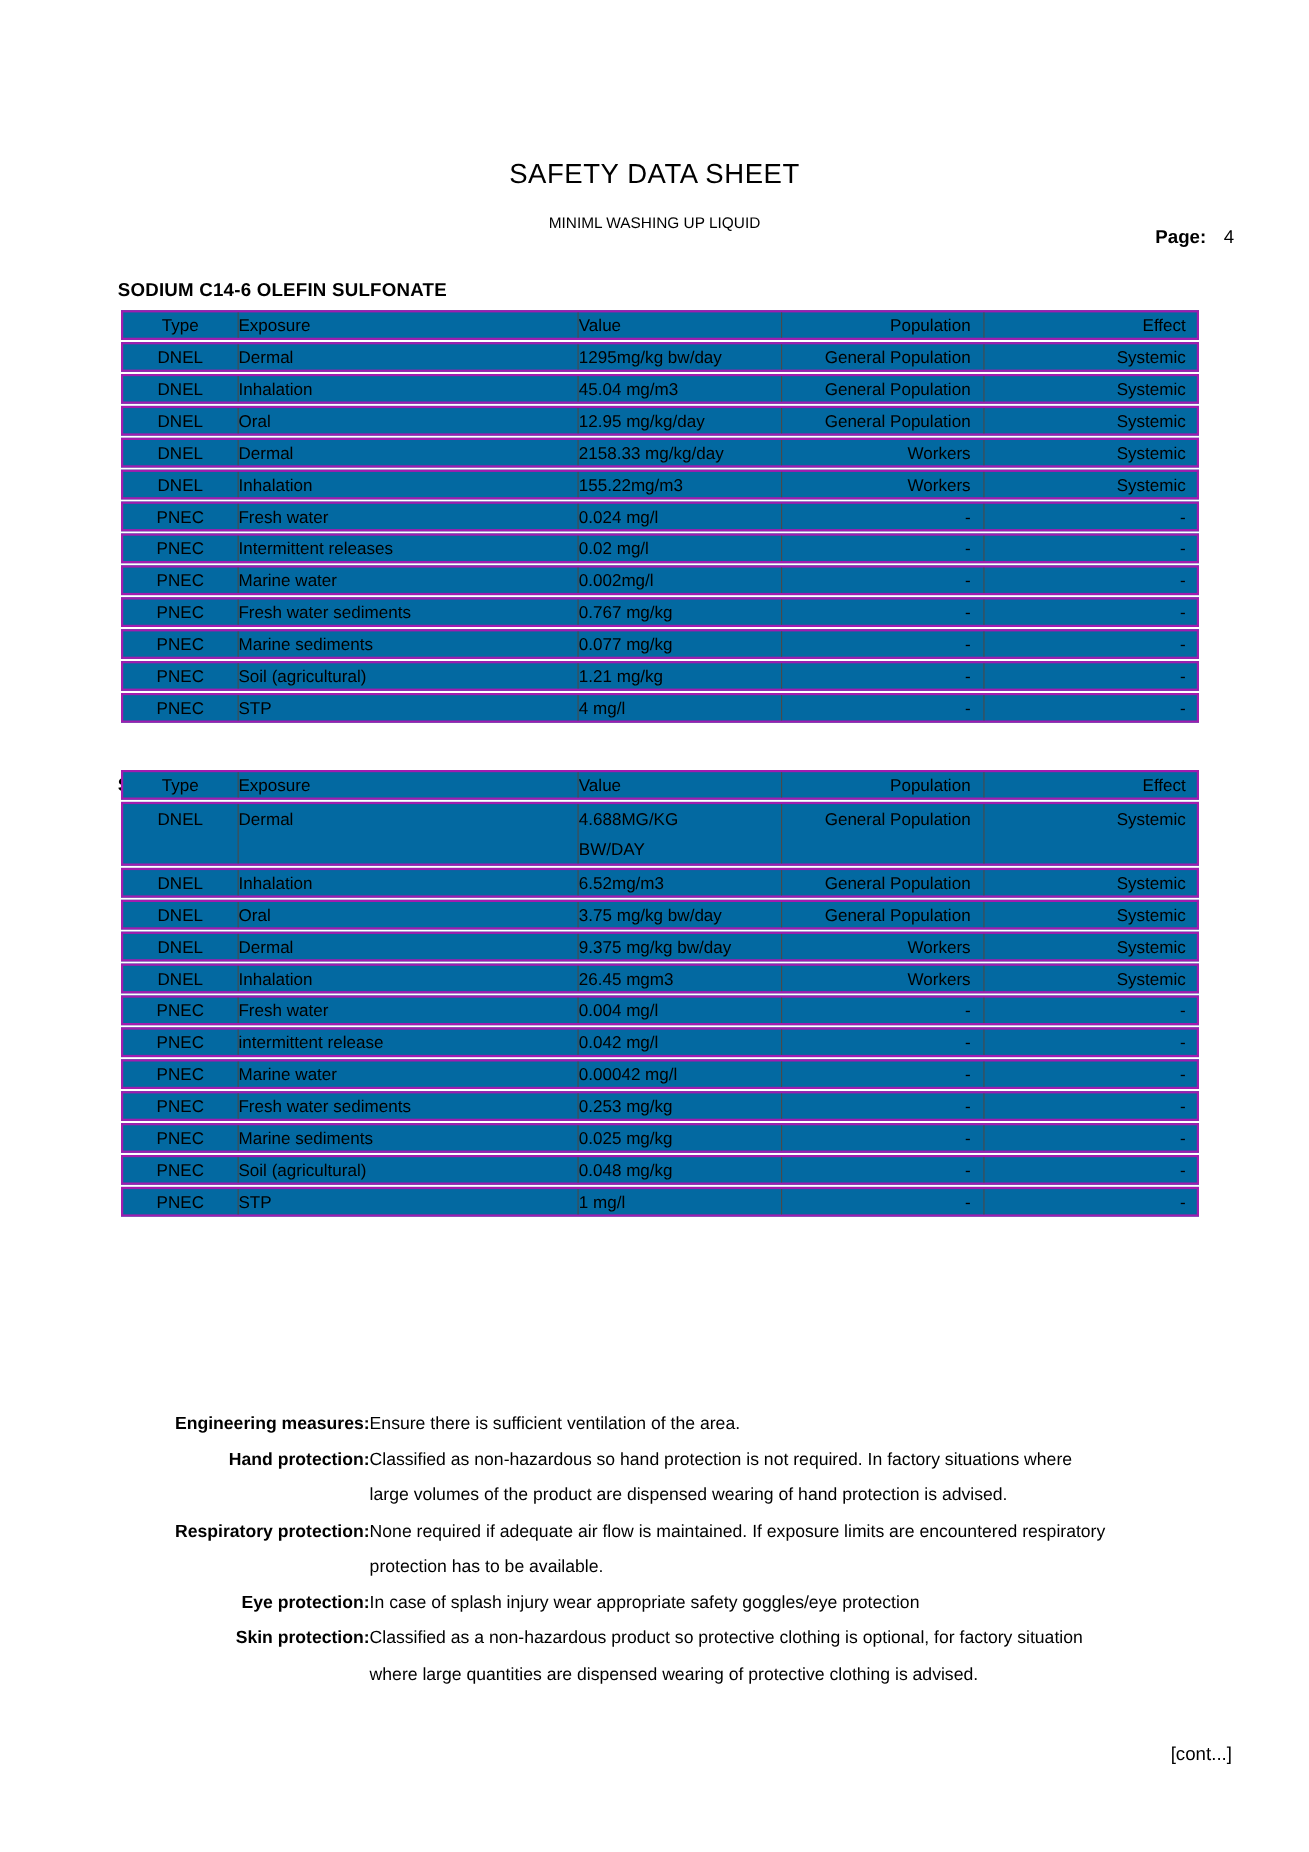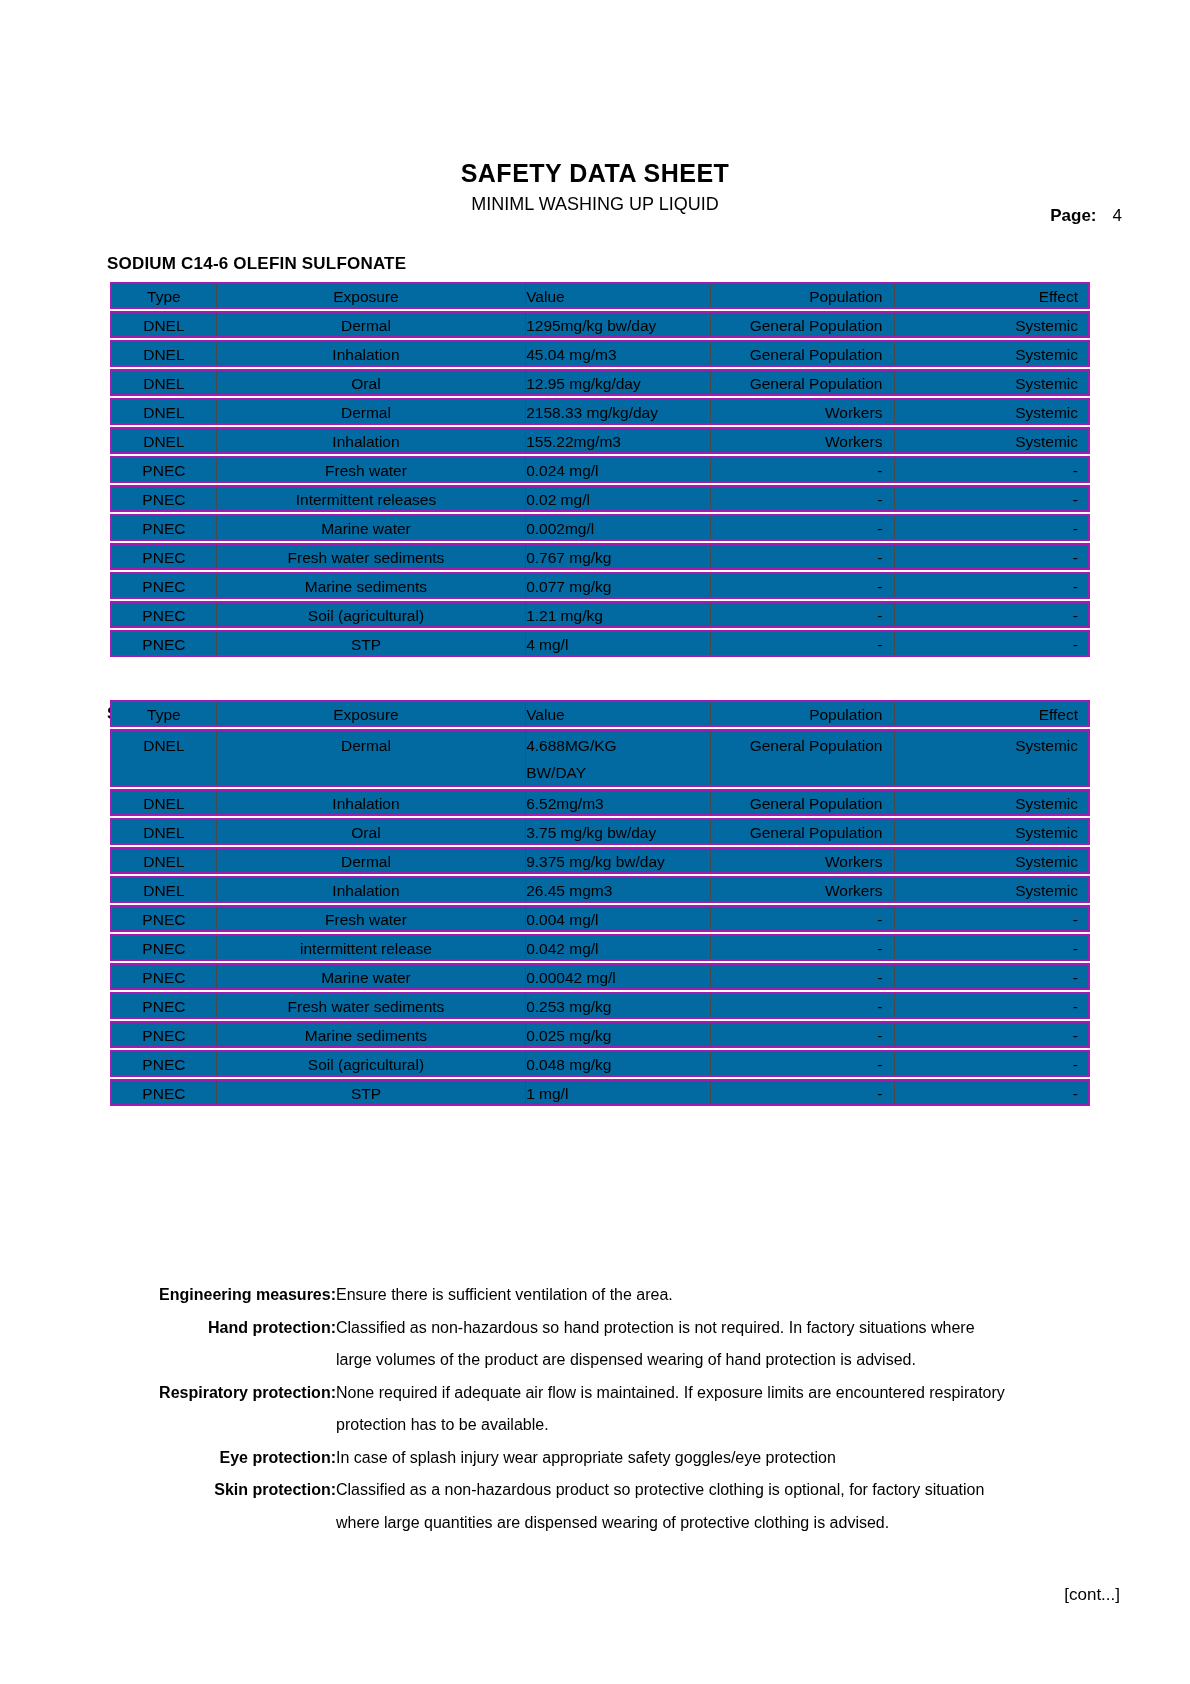--- a/index.html
+++ b/index.html
@@ -6,26 +6,26 @@
   .page{
     position:relative;
     width:1190px;
     height:1684px;
     background:#ffffff;
     font-family:"Liberation Sans","DejaVu Sans",sans-serif;
     color:#000000;
     overflow:hidden;
   }
   .doc-title{
-    position:absolute; top:159px; left:0; right:0;
-    text-align:center; font-size:25px; font-weight:bold; letter-spacing:0.5px;
+    position:absolute; top:144px; left:0; right:0;
+    text-align:center; font-size:25px; font-weight:normal; letter-spacing:0.5px;
   }
   .doc-subtitle{
     position:absolute; top:194px; left:0; right:0;
-    text-align:center; font-size:18px;
+    text-align:center; font-size:14px;
   }
   .page-row{
     position:absolute; top:206px; right:68px; font-size:17px;
   }
   .page-row .plabel{font-weight:bold;}
   .page-row .pnum{margin-left:16px;}
   .substance-heading{
     position:absolute; left:107px;
     font-size:17px; font-weight:bold; letter-spacing:0.2px;
   }
@@ -40,21 +40,21 @@
   }
   .tr + .tr{margin-top:2px;}
   .row-tall{height:58px;}
   .td{
     box-sizing:border-box; font-size:15.5px; line-height:25px;
     white-space:pre-line; overflow:hidden;
   }
   .row-tall .td{line-height:27px; padding-top:1px;}
   .td + .td{border-left:1px solid #4a4a4a;}
   .c-type{width:104px; text-align:center;}
-  .c-exposure{width:310px; text-align:center; padding-right:10px;}
+  .c-exposure{width:310px; text-align:left; padding-right:10px;}
   .c-value{width:185px; padding-right:10px;}
   .c-population{width:185px; text-align:right; padding-right:12px;}
   .c-effect{width:194px; text-align:right; padding-right:10px;}
   .section-bar{
     position:absolute; top:1224px; left:70px; width:1041px; height:29px;
     box-sizing:border-box; background:#e8e8e8; border:1px solid #a9a9a9;
     font-size:18.5px; font-weight:bold; line-height:27px; padding-left:23px;
   }
   .controls{
     position:absolute; top:1279px; left:70px; width:1010px;

